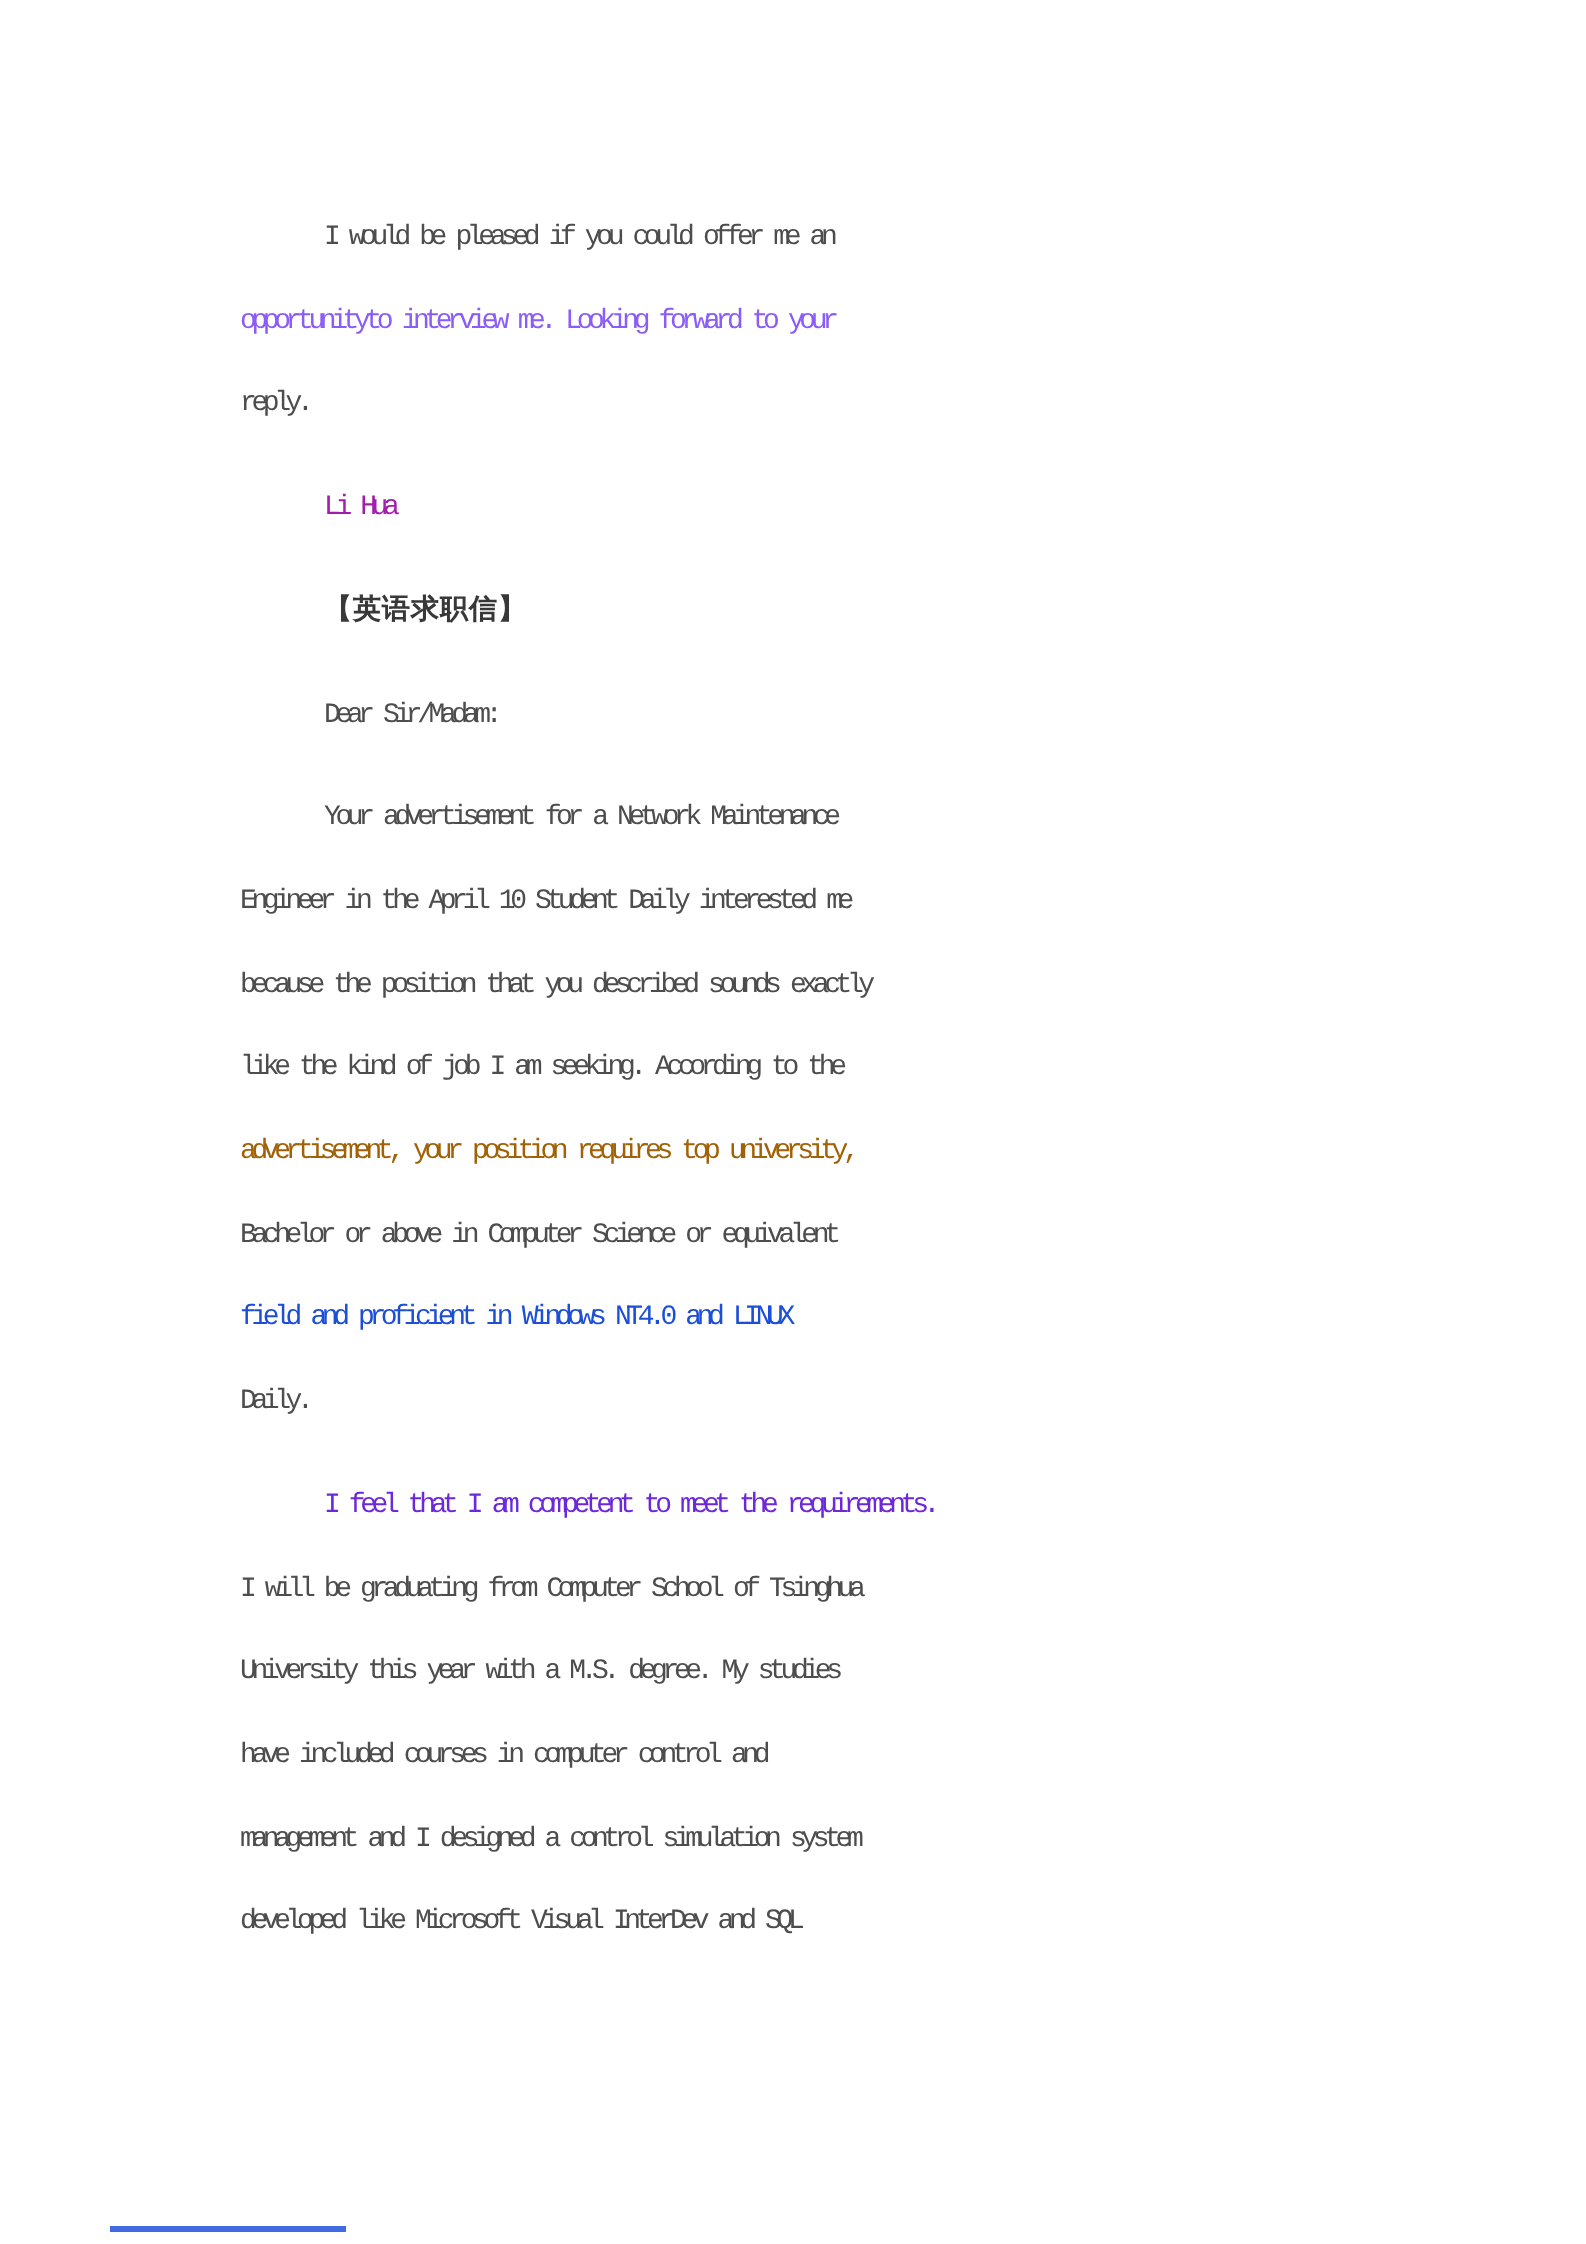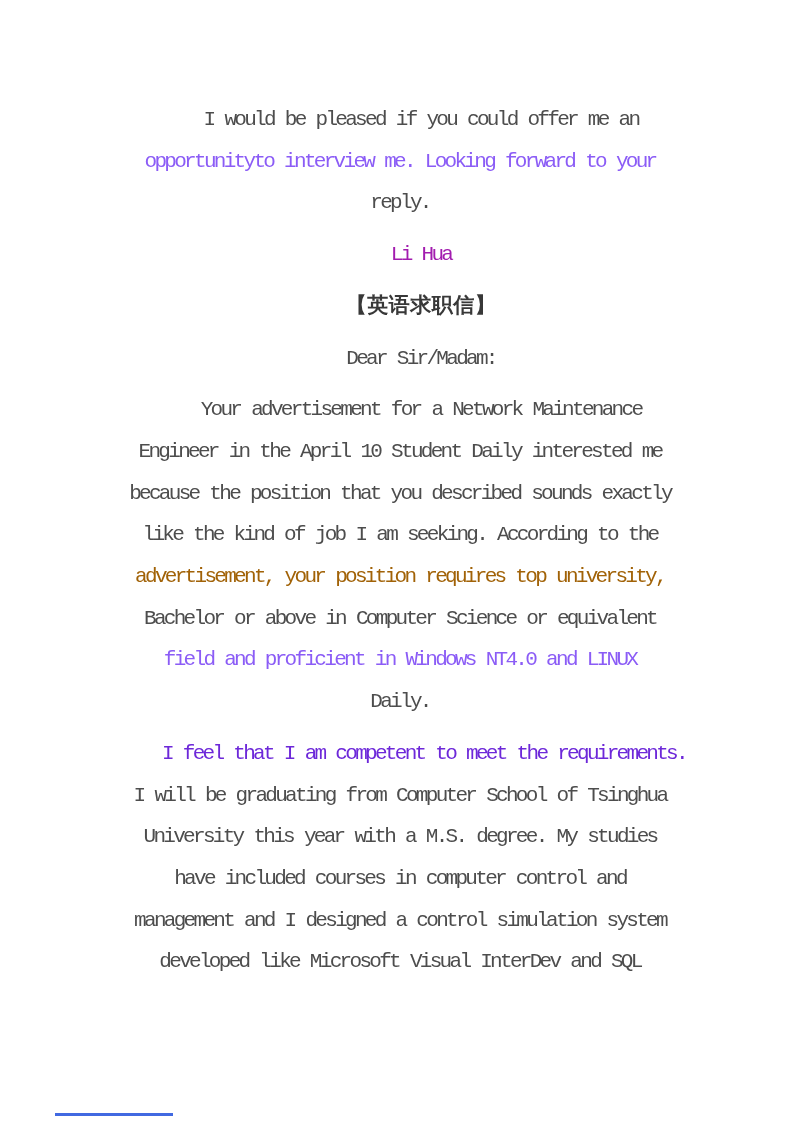--- a/index.html
+++ b/index.html
@@ -22,26 +22,26 @@
     position: absolute;
     top: 99px;
     left: 120px;
     width: 560px;
   }
   .para {
     margin-bottom: 10px;
   }
   .line {
     white-space: pre;
-    font-size: 21px;
+    font-size: 14px;
     line-height: 41.7px;
     letter-spacing: -2.7px;
     word-spacing: 1px;
     color: #4d4d4d;
-    text-align: center;
+    text-align: left;
   }
   .line.indent {
     padding-left: 42px;
   }
   .para.heading .line {
     font-weight: 700;
     color: #383838;
     letter-spacing: 0.5px;
   }
   .blue-line {
@@ -72,21 +72,21 @@
       <div class="para">
         <div class="line indent" style="color: rgb(77, 77, 77);">Dear Sir/Madam:</div>
       </div>
       <div class="para">
         <div class="line indent" style="color: rgb(77, 77, 77);">Your advertisement for a Network Maintenance</div>
         <div class="line" style="color: rgb(77, 77, 77);">Engineer in the April 10 Student Daily interested me</div>
         <div class="line" style="color: rgb(77, 77, 77);">because the position that you described sounds exactly</div>
         <div class="line" style="color: rgb(77, 77, 77);">like the kind of job I am seeking. According to the</div>
         <div class="line" style="color: #a16207;">advertisement, your position requires top university,</div>
         <div class="line" style="color: rgb(77, 77, 77);">Bachelor or above in Computer Science or equivalent</div>
-        <div class="line" style="color: #8b5cf6;">field and proficient in Windows NT4.0 and LINUX</div>
+        <div class="line" style="color: #1d4ed8;">field and proficient in Windows NT4.0 and LINUX</div>
         <div class="line" style="color: rgb(77, 77, 77);">Daily.</div>
       </div>
       <div class="para">
         <div class="line indent" style="color: #6d28d9;">I feel that I am competent to meet the requirements.</div>
         <div class="line" style="color: rgb(77, 77, 77);">I will be graduating from Computer School of Tsinghua</div>
         <div class="line" style="color: rgb(77, 77, 77);">University this year with a M.S. degree. My studies</div>
         <div class="line" style="color: rgb(77, 77, 77);">have included courses in computer control and</div>
         <div class="line" style="color: rgb(77, 77, 77);">management and I designed a control simulation system</div>
         <div class="line" style="color: rgb(77, 77, 77);">developed like Microsoft Visual InterDev and SQL</div>
       </div>

